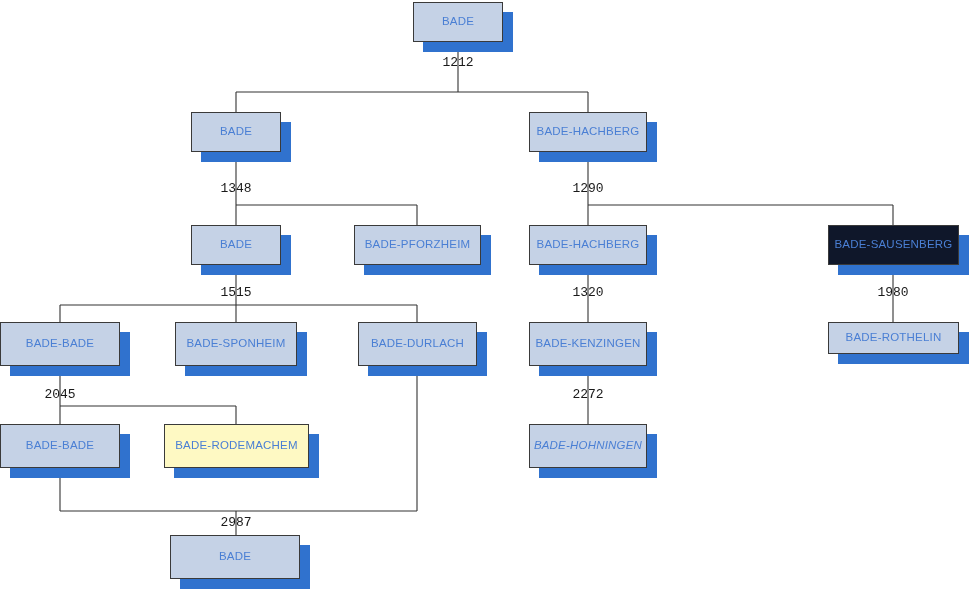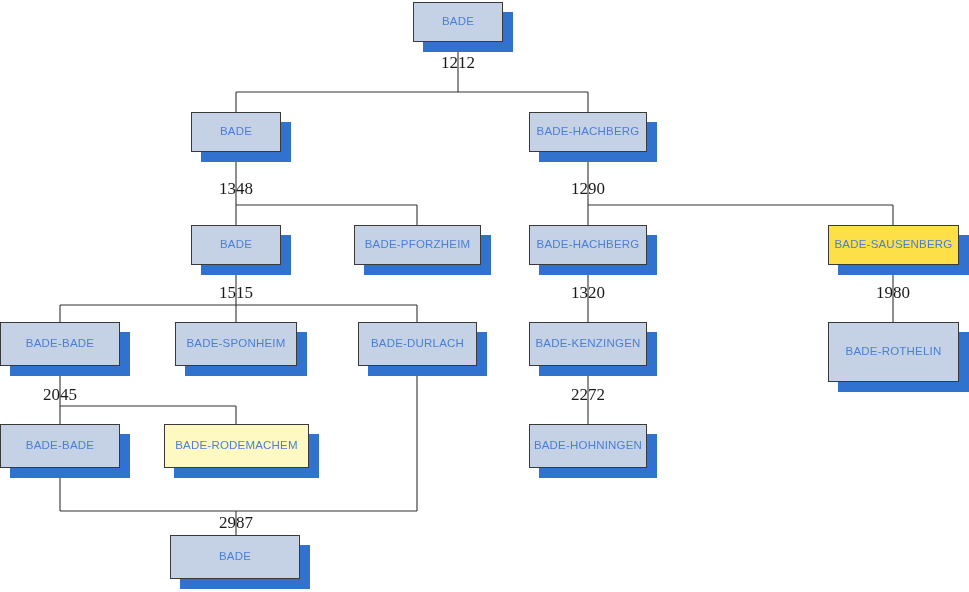--- a/index.html
+++ b/index.html
@@ -52,22 +52,22 @@
   .node-label {
     color: #4a7fd4;
     font-size: 11.5px;
     font-family: "Liberation Sans", sans-serif;
     letter-spacing: 0.2px;
     white-space: nowrap;
     line-height: 1;
   }
   .edge-label {
     position: absolute;
-    font-size: 17px;
-    font-family: Liberation Serif, serif;
+    font-size: 13px;
+    font-family: Liberation Mono, monospace;
     color: #1a1a1a;
     white-space: nowrap;
     transform: translate(-50%, -50%);
     line-height: 1;
   }
 </style>
 </head>
 <body>
 
 <div id="diagram">
@@ -116,21 +116,21 @@
         </div>
       </div>
       <div class="node" style="left: 529px; top: 225px; width: 118px; height: 40px;">
         <div class="node-shadow" style="background: rgb(48, 114, 206);"></div>
         <div class="node-body" style="background: rgb(197, 210, 230); border-color: rgb(58, 58, 58);">
           <span class="node-label" style="color: rgb(74, 127, 212);">BADE-HACHBERG</span>
         </div>
       </div>
       <div class="node" style="left: 828px; top: 225px; width: 131px; height: 40px;">
         <div class="node-shadow" style="background: rgb(48, 114, 206);"></div>
-        <div class="node-body" style="background: #fde047; border-color: rgb(58, 58, 58);">
+        <div class="node-body" style="background: #0f172a; border-color: rgb(58, 58, 58);">
           <span class="node-label" style="color: rgb(74, 127, 212);">BADE-SAUSENBERG</span>
         </div>
       </div>
       <div class="node" style="left: 0px; top: 322px; width: 120px; height: 44px;">
         <div class="node-shadow" style="background: rgb(48, 114, 206);"></div>
         <div class="node-body" style="background: rgb(197, 210, 230); border-color: rgb(58, 58, 58);">
           <span class="node-label" style="color: rgb(74, 127, 212);">BADE-BADE</span>
         </div>
       </div>
       <div class="node" style="left: 175px; top: 322px; width: 122px; height: 44px;">
@@ -144,42 +144,42 @@
         <div class="node-body" style="background: rgb(197, 210, 230); border-color: rgb(58, 58, 58);">
           <span class="node-label" style="color: rgb(74, 127, 212);">BADE-DURLACH</span>
         </div>
       </div>
       <div class="node" style="left: 529px; top: 322px; width: 118px; height: 44px;">
         <div class="node-shadow" style="background: rgb(48, 114, 206);"></div>
         <div class="node-body" style="background: rgb(197, 210, 230); border-color: rgb(58, 58, 58);">
           <span class="node-label" style="color: rgb(74, 127, 212);">BADE-KENZINGEN</span>
         </div>
       </div>
-      <div class="node" style="left: 828px; top: 322px; width: 131px; height: 60px;">
+      <div class="node" style="left: 828px; top: 322px; width: 131px; height: 32px;">
         <div class="node-shadow" style="background: rgb(48, 114, 206);"></div>
         <div class="node-body" style="background: rgb(197, 210, 230); border-color: rgb(58, 58, 58);">
           <span class="node-label" style="color: rgb(74, 127, 212);">BADE-ROTHELIN</span>
         </div>
       </div>
       <div class="node" style="left: 0px; top: 424px; width: 120px; height: 44px;">
         <div class="node-shadow" style="background: rgb(48, 114, 206);"></div>
         <div class="node-body" style="background: rgb(197, 210, 230); border-color: rgb(58, 58, 58);">
           <span class="node-label" style="color: rgb(74, 127, 212);">BADE-BADE</span>
         </div>
       </div>
       <div class="node" style="left: 164px; top: 424px; width: 145px; height: 44px;">
         <div class="node-shadow" style="background: rgb(48, 114, 206);"></div>
         <div class="node-body" style="background: #fef9c3; border-color: rgb(58, 58, 58);">
           <span class="node-label" style="color: rgb(74, 127, 212);">BADE-RODEMACHEM</span>
         </div>
       </div>
       <div class="node" style="left: 529px; top: 424px; width: 118px; height: 44px;">
         <div class="node-shadow" style="background: rgb(48, 114, 206);"></div>
         <div class="node-body" style="background: rgb(197, 210, 230); border-color: rgb(58, 58, 58);">
-          <span class="node-label" style="color: rgb(74, 127, 212);">BADE-HOHNINGEN</span>
+          <span class="node-label" style="color: rgb(74, 127, 212); font-style: italic;">BADE-HOHNINGEN</span>
         </div>
       </div>
       <div class="node" style="left: 170px; top: 535px; width: 130px; height: 44px;">
         <div class="node-shadow" style="background: rgb(48, 114, 206);"></div>
         <div class="node-body" style="background: rgb(197, 210, 230); border-color: rgb(58, 58, 58);">
           <span class="node-label" style="color: rgb(74, 127, 212);">BADE</span>
         </div>
       </div>
     </div>
   <div id="edge-label-layer">

